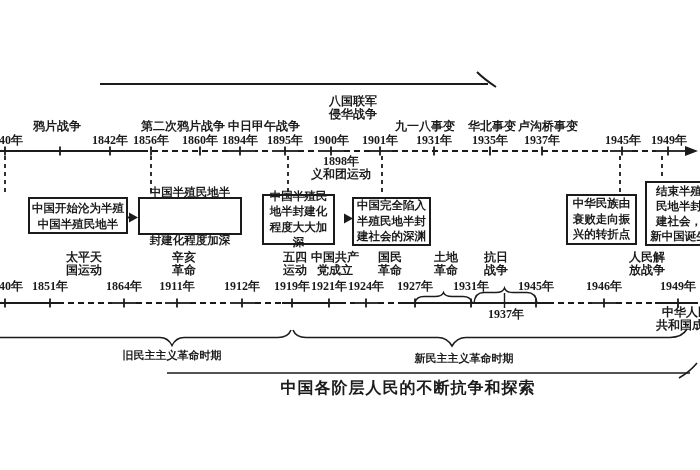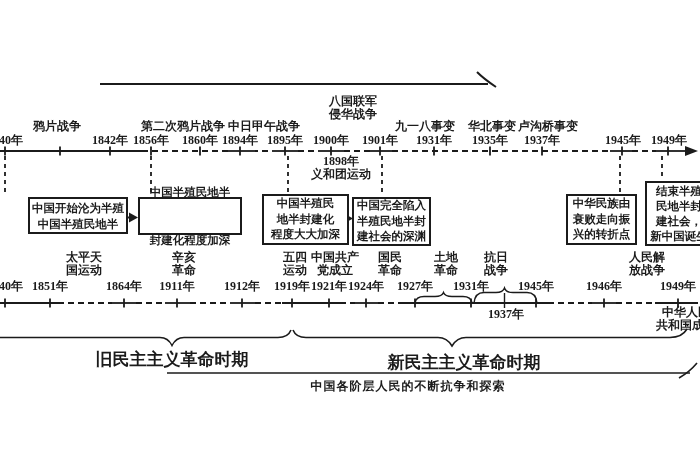--- a/index.html
+++ b/index.html
@@ -3,24 +3,24 @@
 <meta charset="utf-8">
 <style>
   html,body{margin:0;padding:0;background:#fff;}
   #canvas{
     position:relative;width:700px;height:470px;background:#ffffff;overflow:hidden;
     font-family:"Liberation Serif","DejaVu Serif",serif;color:#1b1b1b;
   }
   .lbl{position:absolute;transform:translateX(-50%);text-align:center;
        font-weight:bold;white-space:nowrap;}
   .top-title{font-size:13px;letter-spacing:0.5px;}
-  .bottom-title{font-size:12px;letter-spacing:1px;}
+  .bottom-title{font-size:16px;letter-spacing:1px;}
   .event{font-size:12px;line-height:13px;}
   .year{font-size:12px;line-height:14px;}
-  .period{font-size:17px;}
+  .period{font-size:11px;}
   .below{font-size:12px;line-height:13px;}
   .annot{font-size:12px;line-height:13px;margin-left:24px;}
   .box{
     position:absolute;border:2px solid #1b1b1b;background:#fff;box-sizing:border-box;
     display:flex;flex-direction:column;justify-content:center;align-items:center;
     font-size:11.5px;font-weight:bold;text-align:center;padding:1px;
   }
   svg{position:absolute;left:0;top:0;}
 </style>
 </head>
@@ -189,21 +189,21 @@
 
   <div id="stage-boxes">
       <div class="box" style="left: 4px; top: 197px; width: 100px; height: 37px; line-height: 16px; margin-left: 24px;">
         <div>中国开始沦为半殖</div>
         <div>中国半殖民地半</div>
       </div>
       <div class="box" style="left: 138px; top: 197px; width: 104px; height: 38px; line-height: 16px; gap: 32px;">
         <div>中国半殖民地半</div>
         <div>封建化程度加深</div>
       </div>
-      <div class="box" style="left: 262px; top: 194px; width: 87px; height: 51px; line-height: 15.5px;">
+      <div class="box" style="left: 262px; top: 194px; width: 73px; height: 51px; line-height: 15.5px;">
         <div>中国半殖民</div>
         <div>地半封建化</div>
         <div>程度大大加深</div>
       </div>
       <div class="box" style="left: 352px; top: 197px; width: 79px; height: 49px; line-height: 15.5px;">
         <div>中国完全陷入</div>
         <div>半殖民地半封</div>
         <div>建社会的深渊</div>
       </div>
       <div class="box" style="left: 566px; top: 194px; width: 71px; height: 51px; line-height: 15.5px;">

